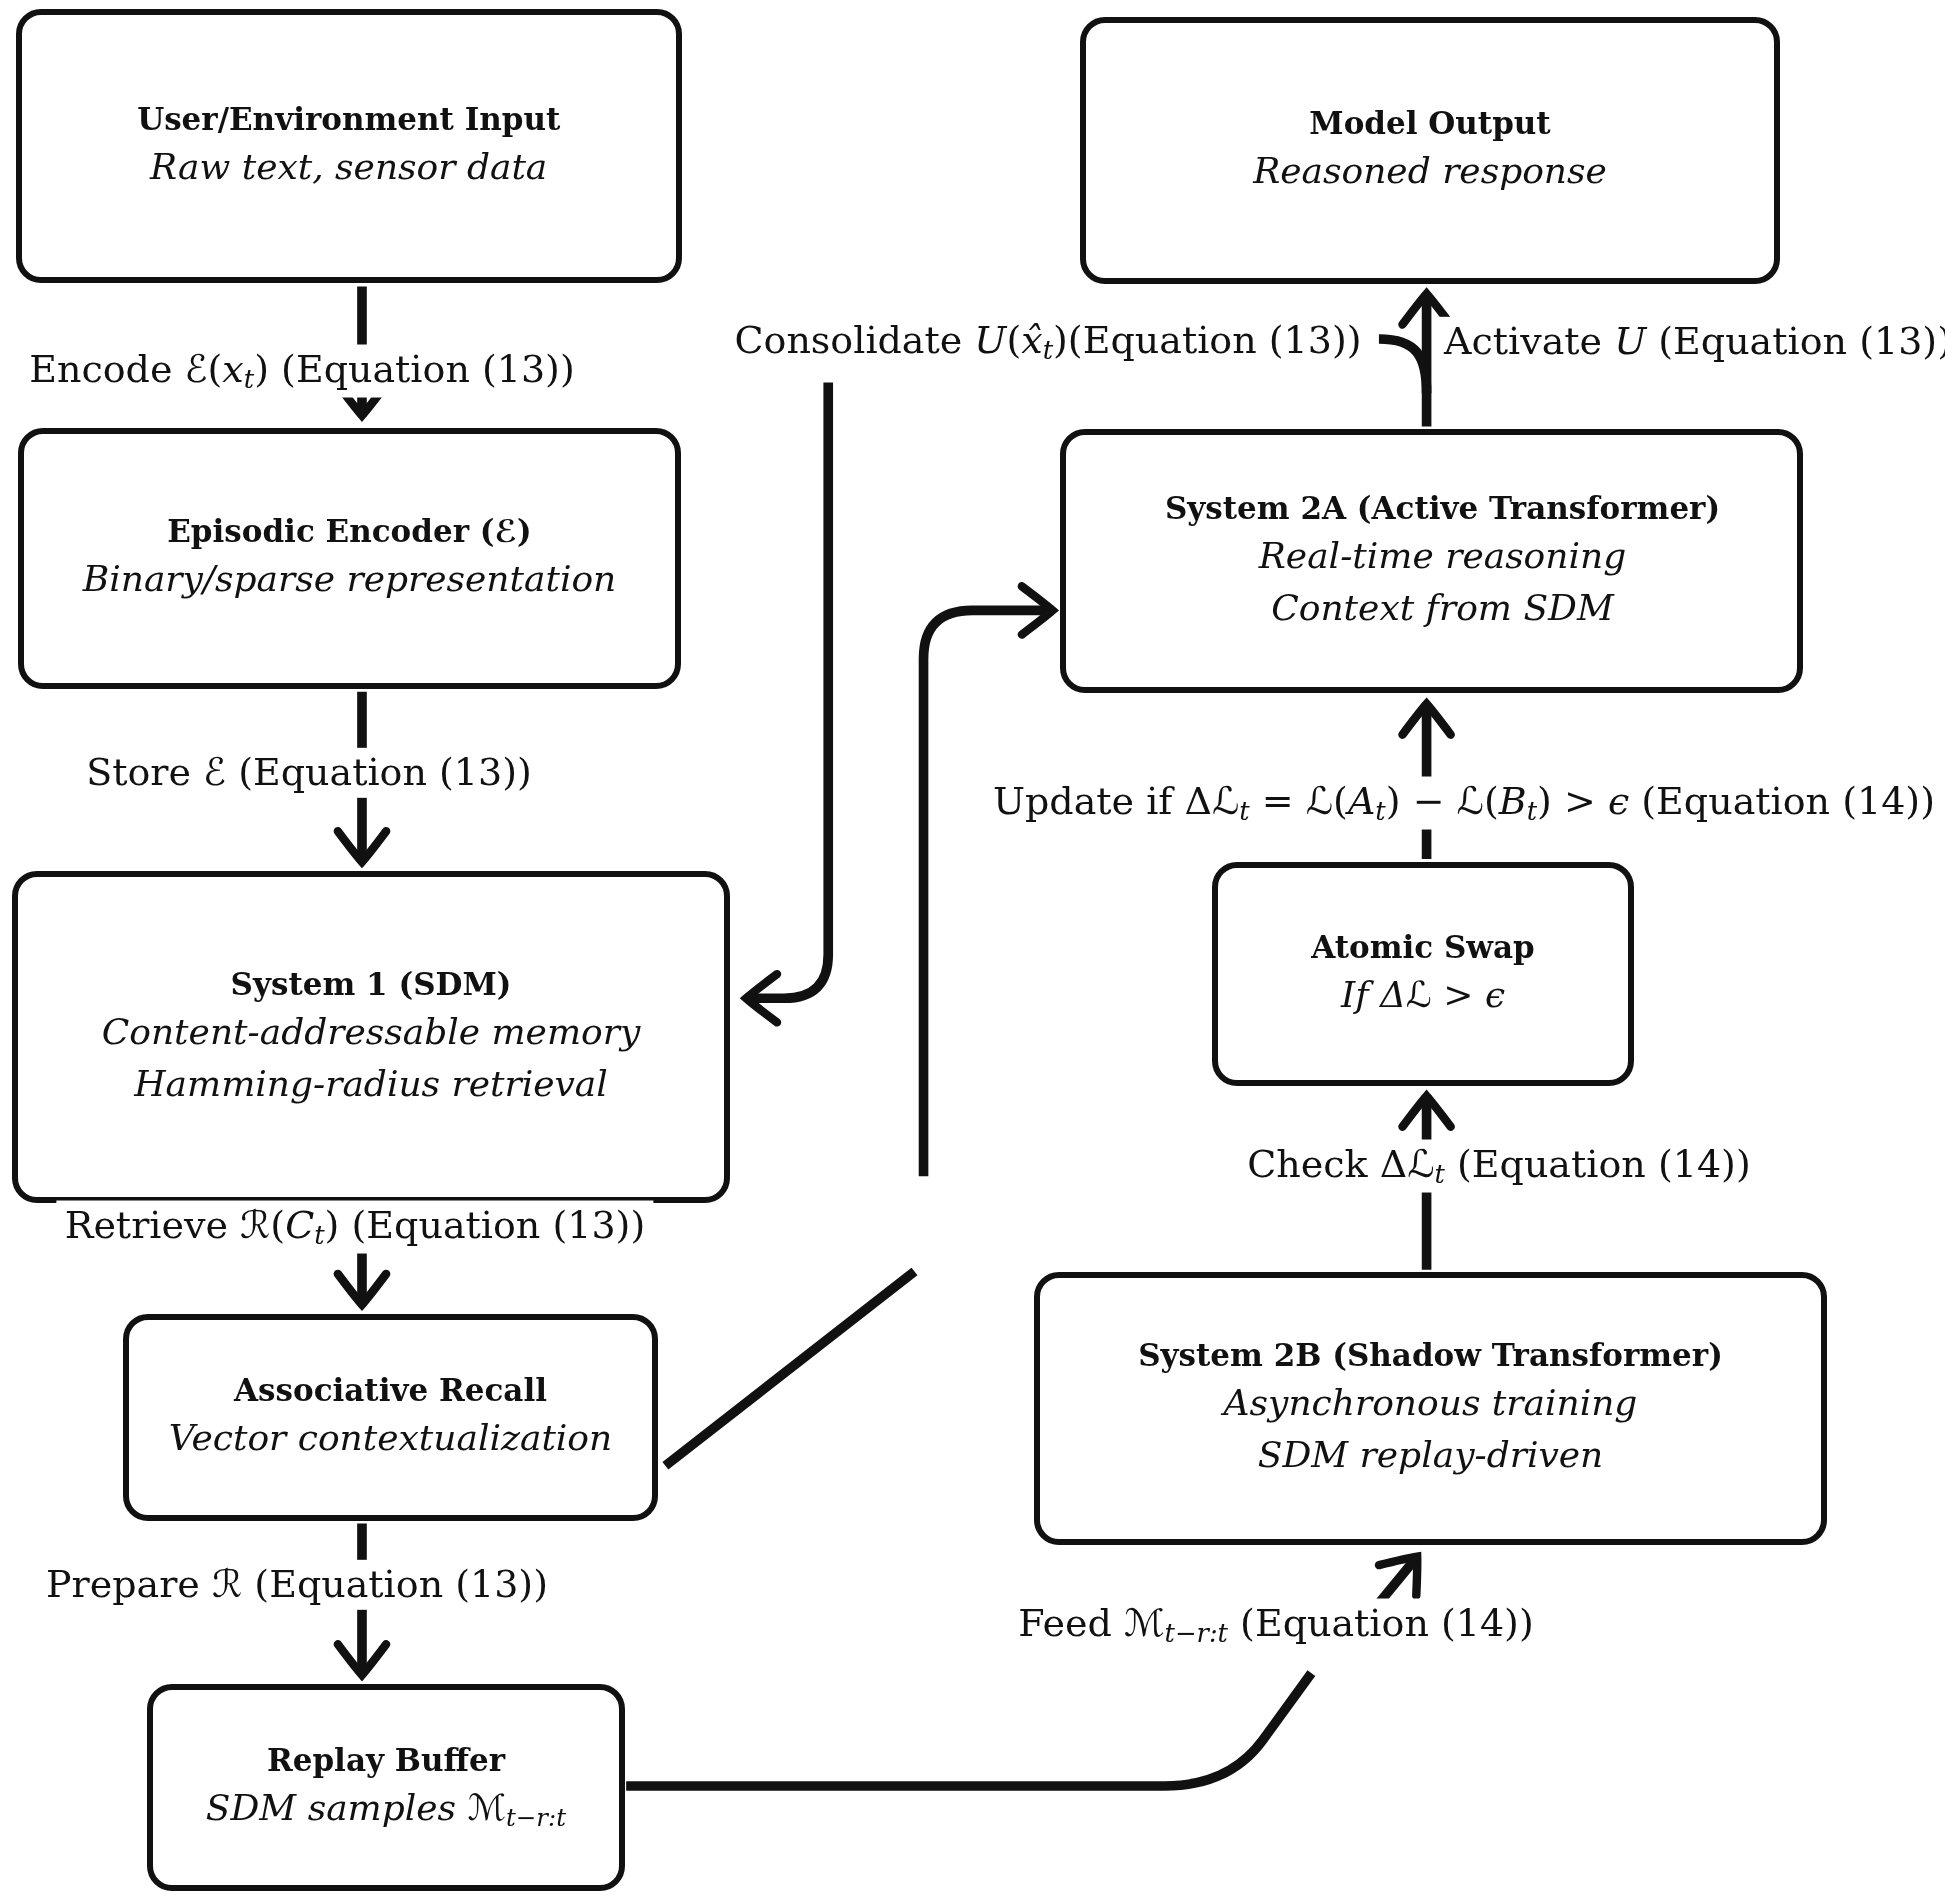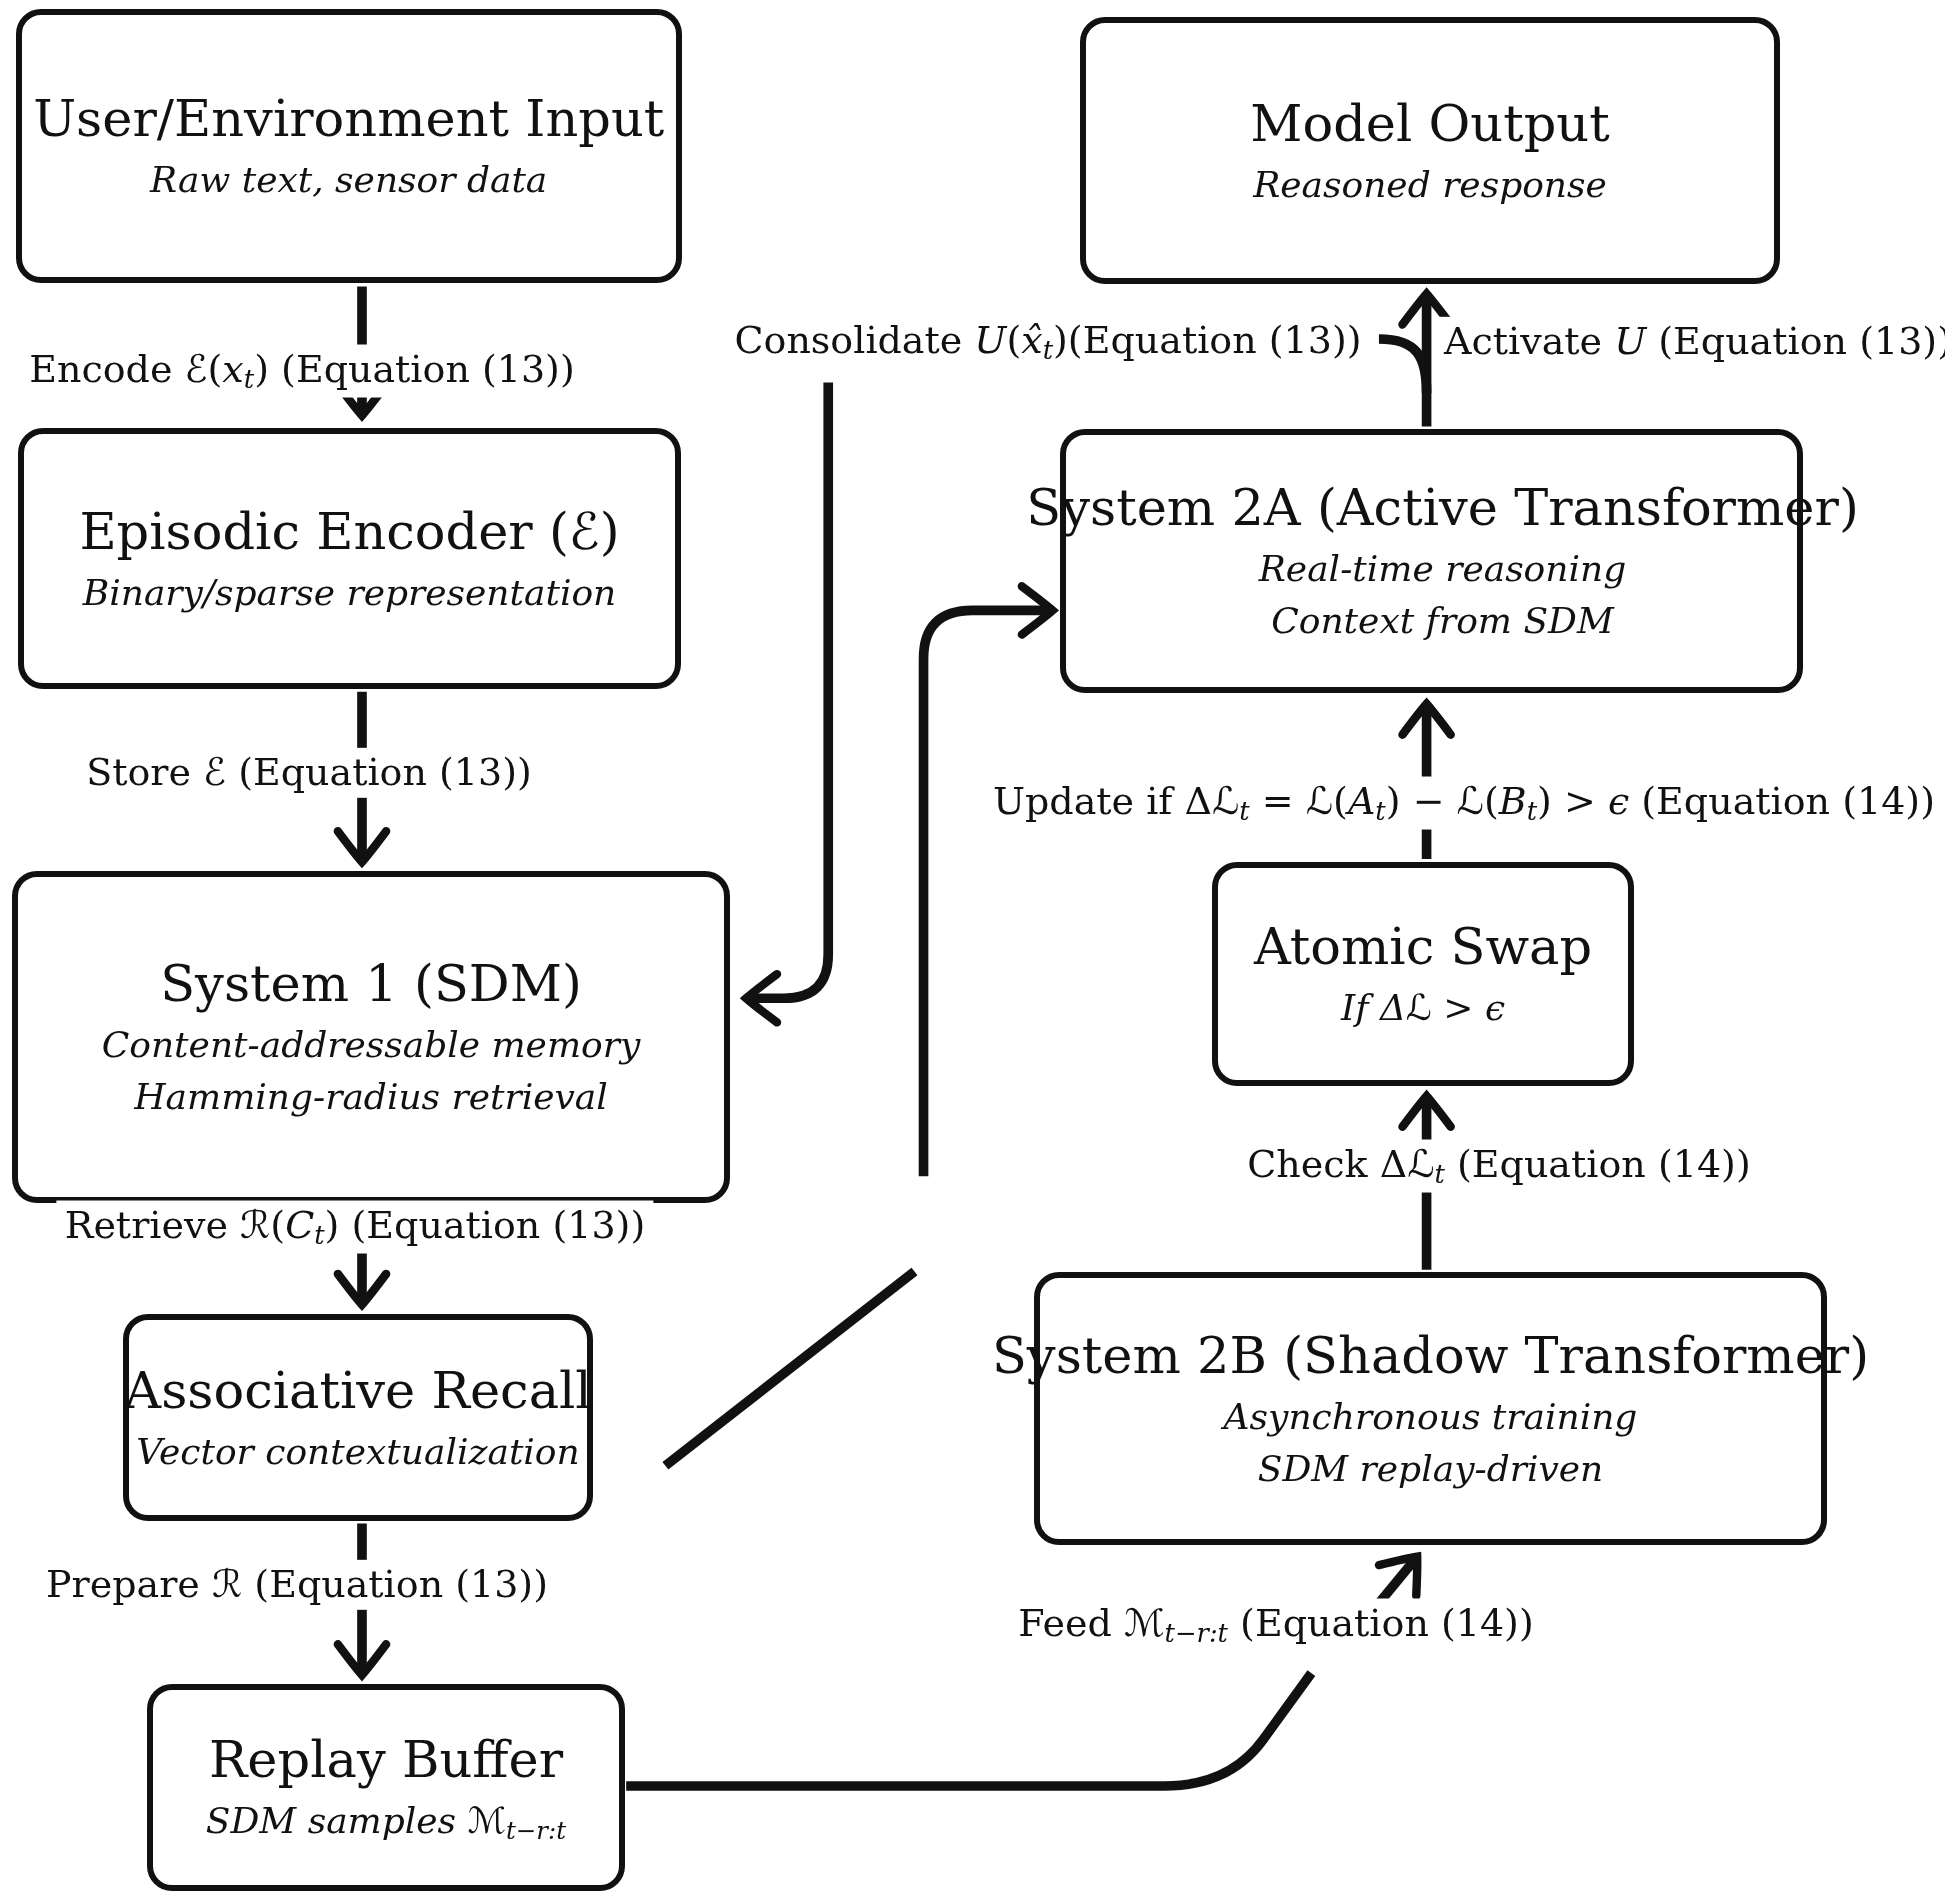--- a/index.html
+++ b/index.html
@@ -20,22 +20,22 @@
     border-radius:25px;
     display:flex;
     flex-direction:column;
     align-items:center;
     justify-content:center;
     text-align:center;
     box-sizing:border-box;
     padding:6px 12px;
   }
   .box .title{
-    font-size:51px;
-    font-weight:normal;
+    font-size:31px;
+    font-weight:bold;
     line-height:1.35;
     white-space:nowrap;
   }
   .box .sub{
     font-size:36px;
     font-style:italic;
     line-height:1.45;
     white-space:nowrap;
   }
   .elabel{
@@ -89,21 +89,21 @@
     <div class="title">Episodic Encoder (ℰ)</div>
     <div class="sub"><span>Binary/sparse representation</span></div>
   </div>
 
   <div class="box" style="left:12px;top:871px;width:718px;height:332px;">
     <div class="title">System 1 (SDM)</div>
     <div class="sub"><span>Content-addressable memory</span></div>
     <div class="sub"><span>Hamming-radius retrieval</span></div>
   </div>
 
-  <div class="box" style="left:123px;top:1314px;width:470px;height:207px;">
+  <div class="box" style="left:123px;top:1314px;width:535px;height:207px;">
     <div class="title">Associative Recall</div>
     <div class="sub"><span>Vector contextualization</span></div>
   </div>
 
   <div class="box" style="left:147px;top:1684px;width:478px;height:207px;">
     <div class="title">Replay Buffer</div>
     <div class="sub"><span>SDM samples </span><span>ℳ</span><span class="sub-s">t−r:t</span></div>
   </div>
 
   <div class="box" style="left:1080px;top:17px;width:700px;height:267px;">

